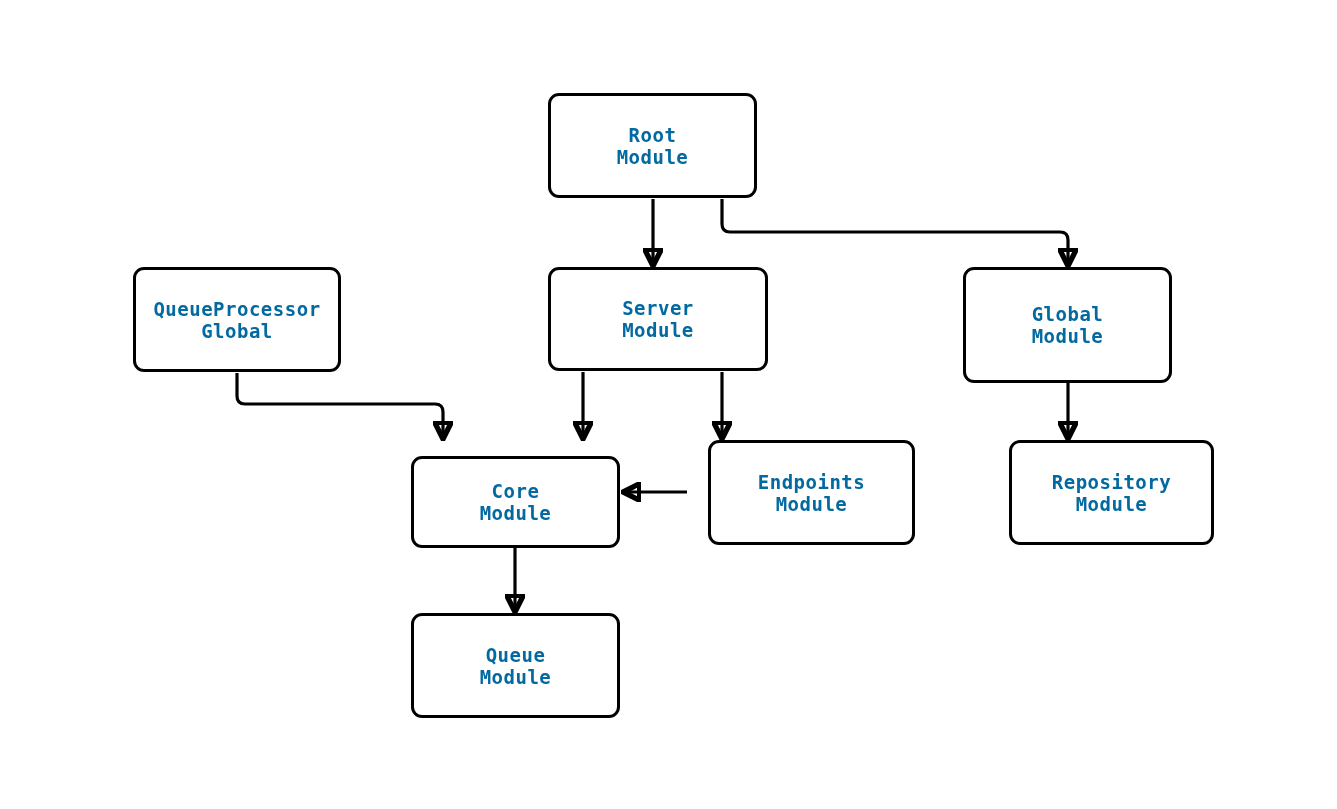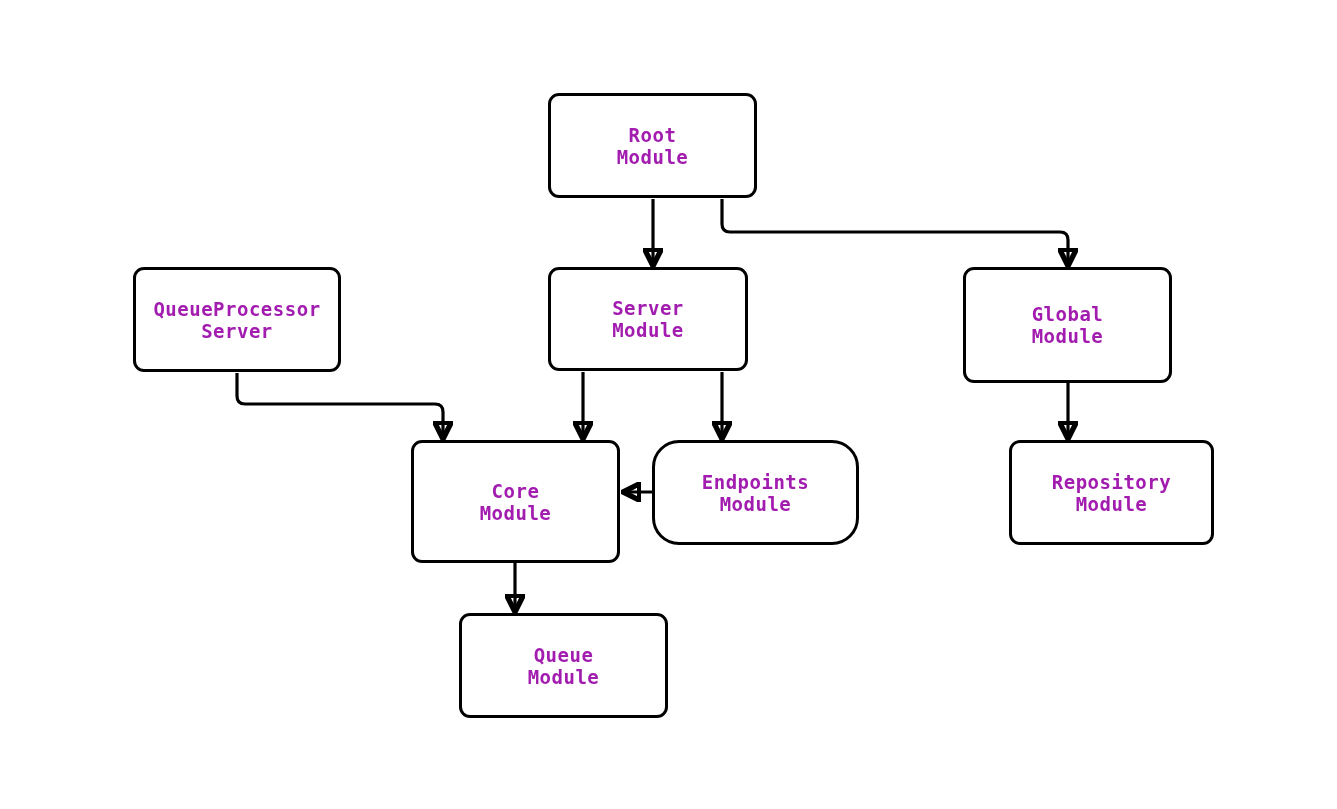--- a/index.html
+++ b/index.html
@@ -36,31 +36,31 @@
     display: flex;
     align-items: center;
     justify-content: center;
   }
   .node .label {
     white-space: pre-line;
     text-align: center;
     font-weight: bold;
     font-size: 19px;
     line-height: 22px;
-    color: #a21caf;
+    color: #0369a1;
     letter-spacing: 0.5px;
   }
   .n-root          { left: 548px; top: 93px;  width: 209px; height: 105px; }
   .n-queueprocessor{ left: 133px; top: 267px; width: 208px; height: 105px; }
-  .n-server        { left: 548px; top: 267px; width: 200px; height: 104px; }
+  .n-server        { left: 548px; top: 267px; width: 220px; height: 104px; }
   .n-global        { left: 963px; top: 267px; width: 209px; height: 116px; }
-  .n-core          { left: 411px; top: 440px; width: 209px; height: 123px; justify-content: center; }
-  .n-endpoints     { left: 652px; top: 440px; width: 207px; height: 105px; border-radius: 27px; }
+  .n-core          { left: 411px; top: 456px; width: 209px; height: 92px; justify-content: center; }
+  .n-endpoints     { left: 708px; top: 440px; width: 207px; height: 105px; }
   .n-repository    { left: 965px; top: 440px; width: 205px; height: 105px; margin-left: 44px; }
-  .n-queue         { left: 411px; top: 613px; width: 209px; height: 105px; margin-left: 48px; }
+  .n-queue         { left: 411px; top: 613px; width: 209px; height: 105px; }
 </style>
 </head>
 <body>
 
 <div class="canvas">
 
   <svg class="edges" width="1337" height="809" viewBox="0 0 1337 809" xmlns="http://www.w3.org/2000/svg">
     <defs>
       <marker id="arrow" viewBox="0 0 12 12" refX="11" refY="6" markerWidth="20" markerHeight="20" markerUnits="userSpaceOnUse" orient="auto-start-reverse">
         <path d="M1,1 L11,6 L1,11 Z" fill="#000000" stroke="none"></path>
@@ -76,21 +76,21 @@
     <path d="M 515 546 L 515 612" marker-end="url(#arrow)"></path>
   </svg>
 
   <div class="node n-root">
     <span class="label">Root
 Module</span>
   </div>
 
   <div class="node n-queueprocessor">
     <span class="label">QueueProcessor
-Server</span>
+Global</span>
   </div>
 
   <div class="node n-server">
     <span class="label">Server
 Module</span>
   </div>
 
   <div class="node n-global">
     <span class="label">Global
 Module</span>

